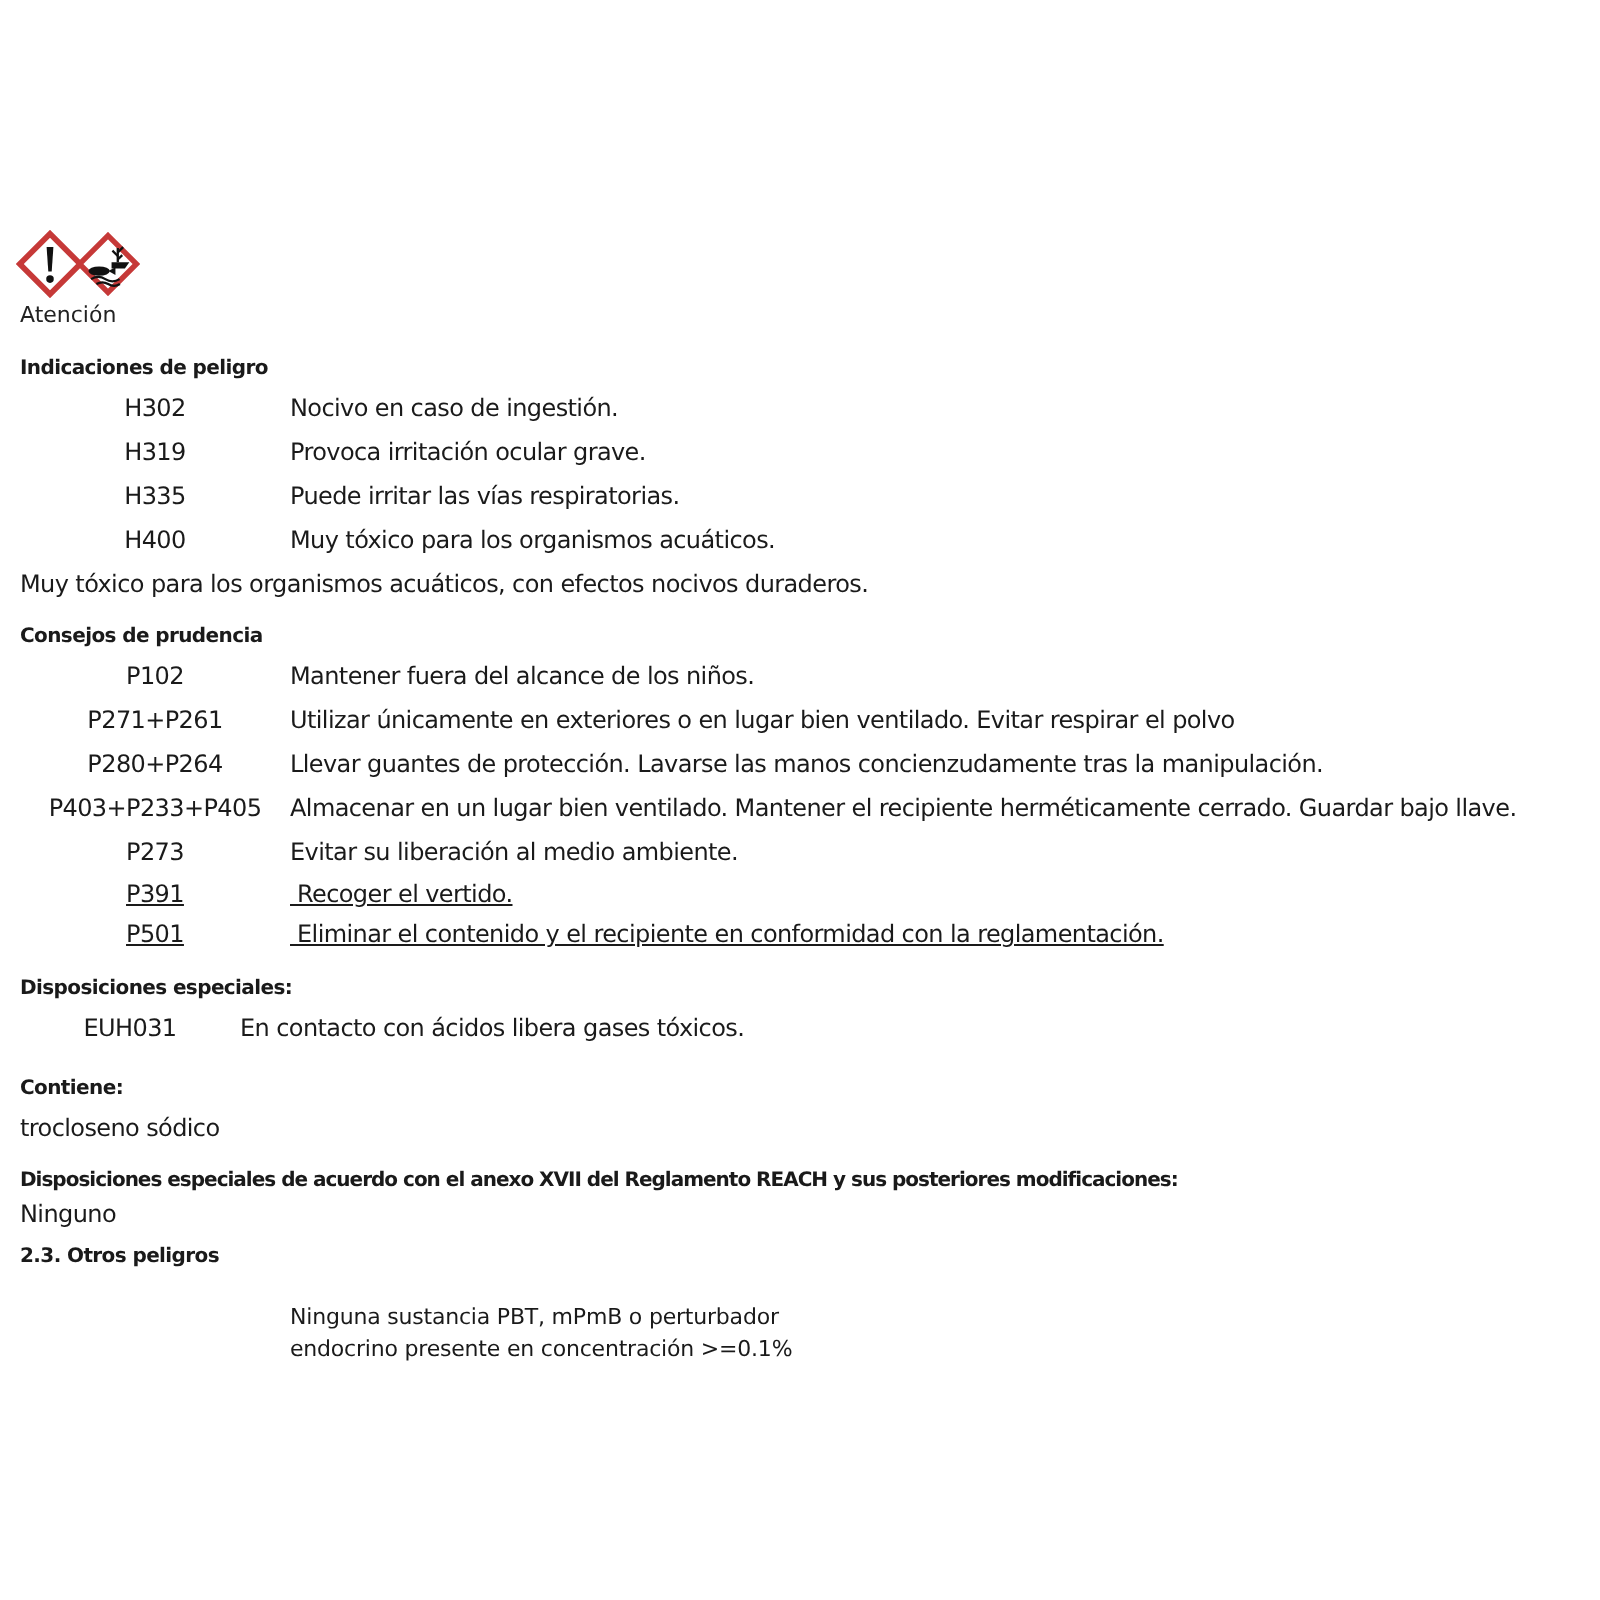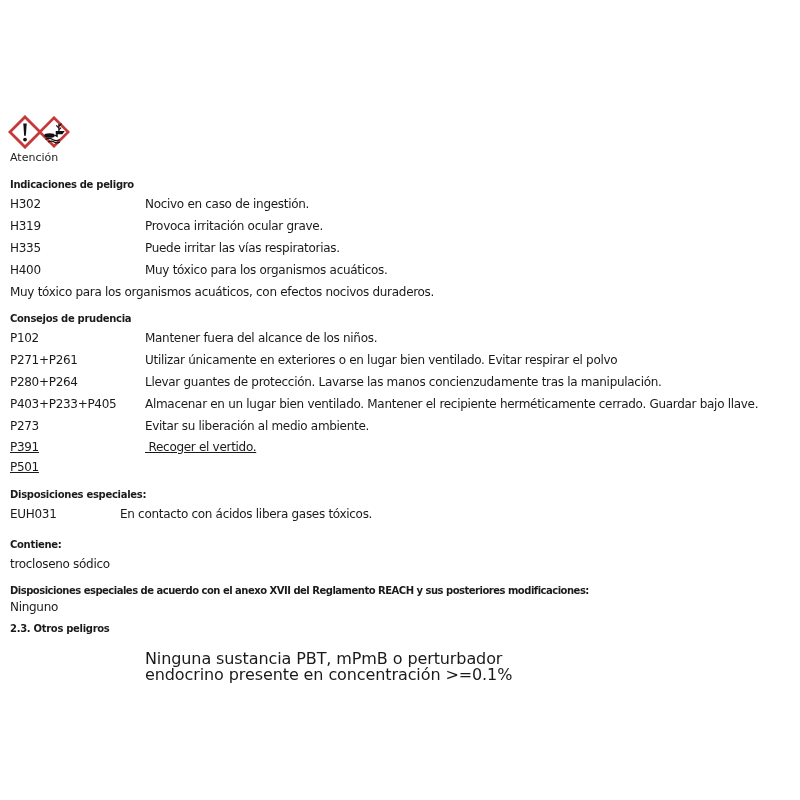--- a/index.html
+++ b/index.html
@@ -24,30 +24,30 @@
   }
   .sec-title.mt12 { margin-top:12px; }
   .sec-title.mt10 { margin-top:10px; }
   .sec-title.mt6  { margin-top:6px; }
   .sec-title.wide { letter-spacing:-0.5px; }
 
   
   .rows { margin-left:10px; }
   .row { display:flex; line-height:22px; letter-spacing:-0.3px; }
   .row.tight { line-height:20px;text-decoration:underline; }
-  .row .code { flex:0 0 135px; width:135px; white-space:nowrap; }
+  .row .code { flex:0 0 135px; width:135px; white-space:nowrap;text-align:center; }
   .row.euh .code { flex-basis:110px; width:110px; }
   .row .desc { white-space:pre;text-align:center; }
 
   .plain { margin-left:10px; line-height:22px; letter-spacing:-0.3px; }
   .plain.short { line-height:16px; }
 
   .note {
     margin:14px 0 0 145px;
-    font-size:16px; line-height:15.5px;
+    font-size:11px; line-height:15.5px;
     white-space:pre-line; letter-spacing:-0.1px;
   }
 </style>
 </head>
 <body>
 
 <div class="doc">
 
   <div class="pictos">
     <svg class="picto" viewBox="0 0 36 36">
@@ -118,20 +118,21 @@
     <div class="row">
       <span class="code">P273</span>
       <span class="desc">Evitar su liberación al medio ambiente.</span>
     </div>
     <div class="row tight">
       <span class="code">P391</span>
       <span class="desc"> Recoger el vertido.</span>
     </div>
     <div class="row tight">
       <span class="code">P501</span>
+      <span class="desc"> Eliminar el contenido y el recipiente en conformidad con la reglamentación.</span>
     </div>
   </div>
 
   <div class="sec-title mt10">Disposiciones especiales:</div>
   <div class="rows">
     <div class="row euh">
       <span class="code">EUH031</span>
       <span class="desc">En contacto con ácidos libera gases tóxicos.</span>
     </div>
   </div>

